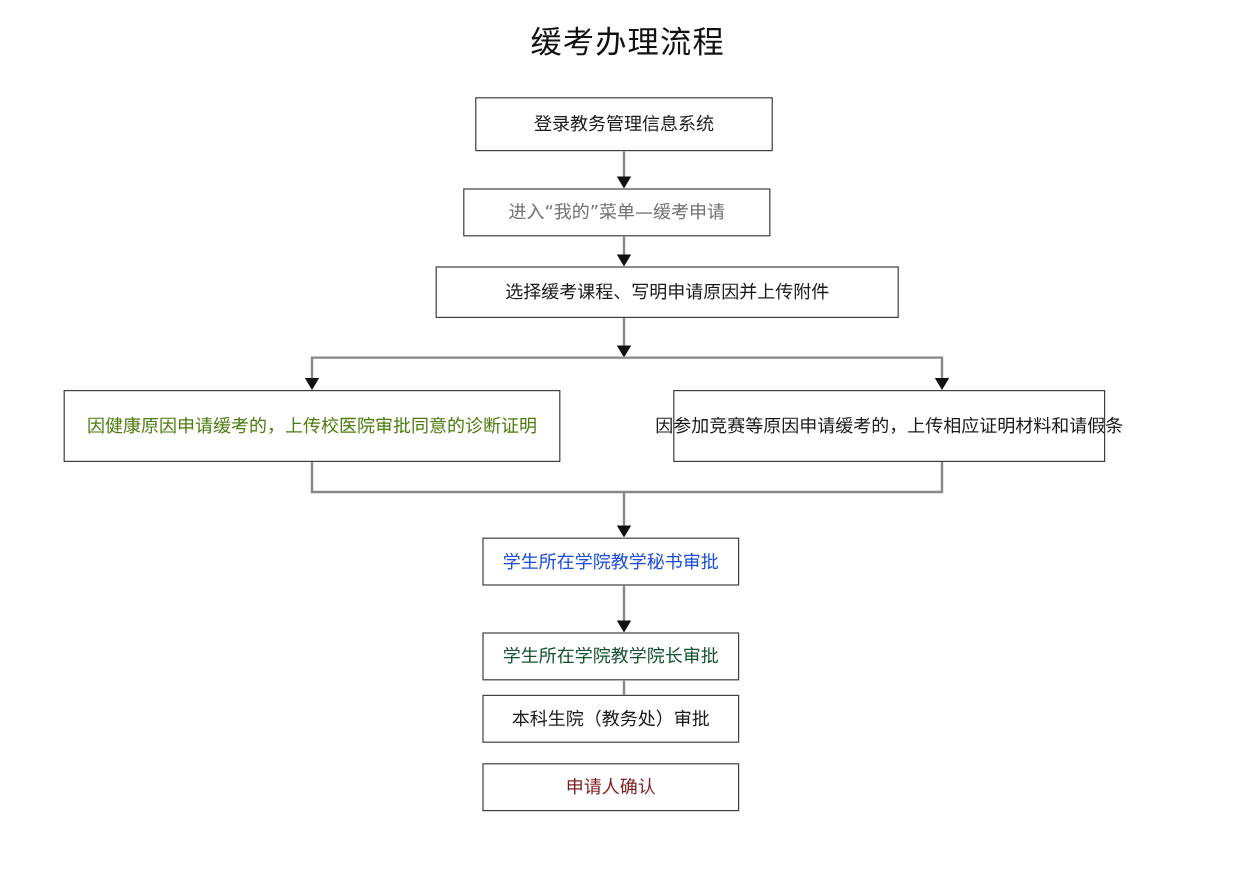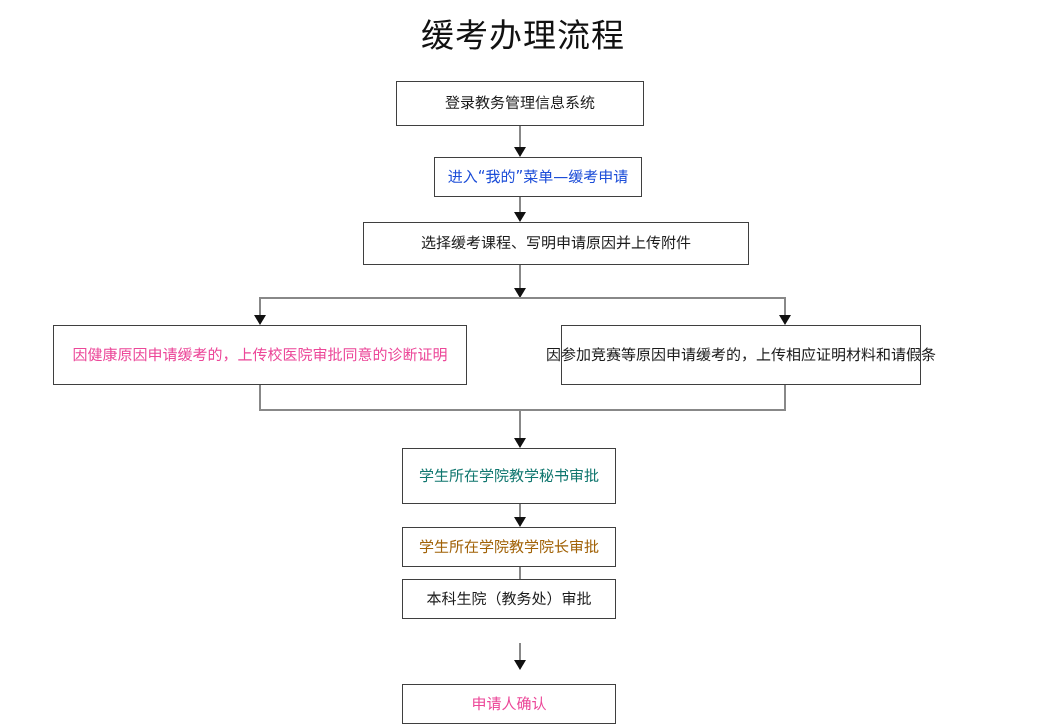--- a/index.html
+++ b/index.html
@@ -19,21 +19,21 @@
     height: 728px;
     background: #ffffff;
     overflow: hidden;
   }
   .chart-title {
     position: absolute;
     left: 0;
     top: 16px;
     width: 1046px;
     text-align: center;
-    font-size: 33px;
+    font-size: 26px;
     font-weight: 400;
     letter-spacing: 1px;
     color: #111111;
     line-height: 40px;
     white-space: nowrap;
   }
   .node {
     position: absolute;
     box-sizing: border-box;
     background: #ffffff;
@@ -105,29 +105,29 @@
 
     <line x1="520" y1="567" x2="520" y2="595" style="stroke: rgb(136, 136, 136);"></line>
     <polygon class="arrowhead" points="520,603 514,593 526,593" style="fill: rgb(17, 17, 17);"></polygon>
 
     <line x1="520" y1="643" x2="520" y2="662" style="stroke: rgb(136, 136, 136);"></line>
     <polygon class="arrowhead" points="520,670 514,660 526,660" style="fill: rgb(17, 17, 17);"></polygon>
   </svg>
 
   <div class="node" style="left: 396px; top: 81px; width: 248px; height: 45px; border-color: rgb(63, 63, 63); background: rgb(255, 255, 255); color: rgb(26, 26, 26);">登录教务管理信息系统</div>
 
-  <div class="node" style="left: 386px; top: 157px; width: 208px; height: 40px; border-color: rgb(63, 63, 63); background: rgb(255, 255, 255); color: #1d4ed8; margin-left: 48px;">进入“我的”菜单—缓考申请</div>
+  <div class="node" style="left: 386px; top: 157px; width: 256px; height: 40px; border-color: rgb(63, 63, 63); background: rgb(255, 255, 255); color: #737373;">进入“我的”菜单—缓考申请</div>
 
   <div class="node" style="left: 363px; top: 222px; width: 386px; height: 43px; border-color: rgb(63, 63, 63); background: rgb(255, 255, 255); color: rgb(26, 26, 26);">选择缓考课程、写明申请原因并上传附件</div>
 
-  <div class="node wide-branch" style="left: 53px; top: 325px; width: 414px; height: 60px; border-color: rgb(63, 63, 63); background: rgb(255, 255, 255); color: #ec4899;">因健康原因申请缓考的，上传校医院审批同意的诊断证明</div>
+  <div class="node wide-branch" style="left: 53px; top: 325px; width: 414px; height: 60px; border-color: rgb(63, 63, 63); background: rgb(255, 255, 255); color: #4d7c0f;">因健康原因申请缓考的，上传校医院审批同意的诊断证明</div>
 
   <div class="node wide-branch" style="left: 561px; top: 325px; width: 360px; height: 60px; border-color: rgb(63, 63, 63); background: rgb(255, 255, 255); color: rgb(26, 26, 26);">因参加竞赛等原因申请缓考的，上传相应证明材料和请假条</div>
 
-  <div class="node" style="left: 402px; top: 448px; width: 214px; height: 56px; border-color: rgb(63, 63, 63); background: rgb(255, 255, 255); color: #0f766e;">学生所在学院教学秘书审批</div>
+  <div class="node" style="left: 402px; top: 448px; width: 214px; height: 40px; border-color: rgb(63, 63, 63); background: rgb(255, 255, 255); color: #1d4ed8;">学生所在学院教学秘书审批</div>
 
-  <div class="node" style="left: 402px; top: 527px; width: 214px; height: 40px; border-color: rgb(63, 63, 63); background: rgb(255, 255, 255); color: #a16207; text-align: center;">学生所在学院教学院长审批</div>
+  <div class="node" style="left: 402px; top: 527px; width: 214px; height: 40px; border-color: rgb(63, 63, 63); background: rgb(255, 255, 255); color: #14532d; text-align: center;">学生所在学院教学院长审批</div>
 
   <div class="node" style="left: 402px; top: 579px; width: 214px; height: 40px; border-color: rgb(63, 63, 63); background: rgb(255, 255, 255); color: rgb(26, 26, 26);">本科生院（教务处）审批</div>
 
-  <div class="node" style="left: 402px; top: 684px; width: 214px; height: 40px; border-color: rgb(63, 63, 63); background: rgb(255, 255, 255); color: #ec4899;">申请人确认</div>
+  <div class="node" style="left: 402px; top: 636px; width: 214px; height: 40px; border-color: rgb(63, 63, 63); background: rgb(255, 255, 255); color: #7f1d1d;">申请人确认</div>
 
 </div>
 
 </body></html>

